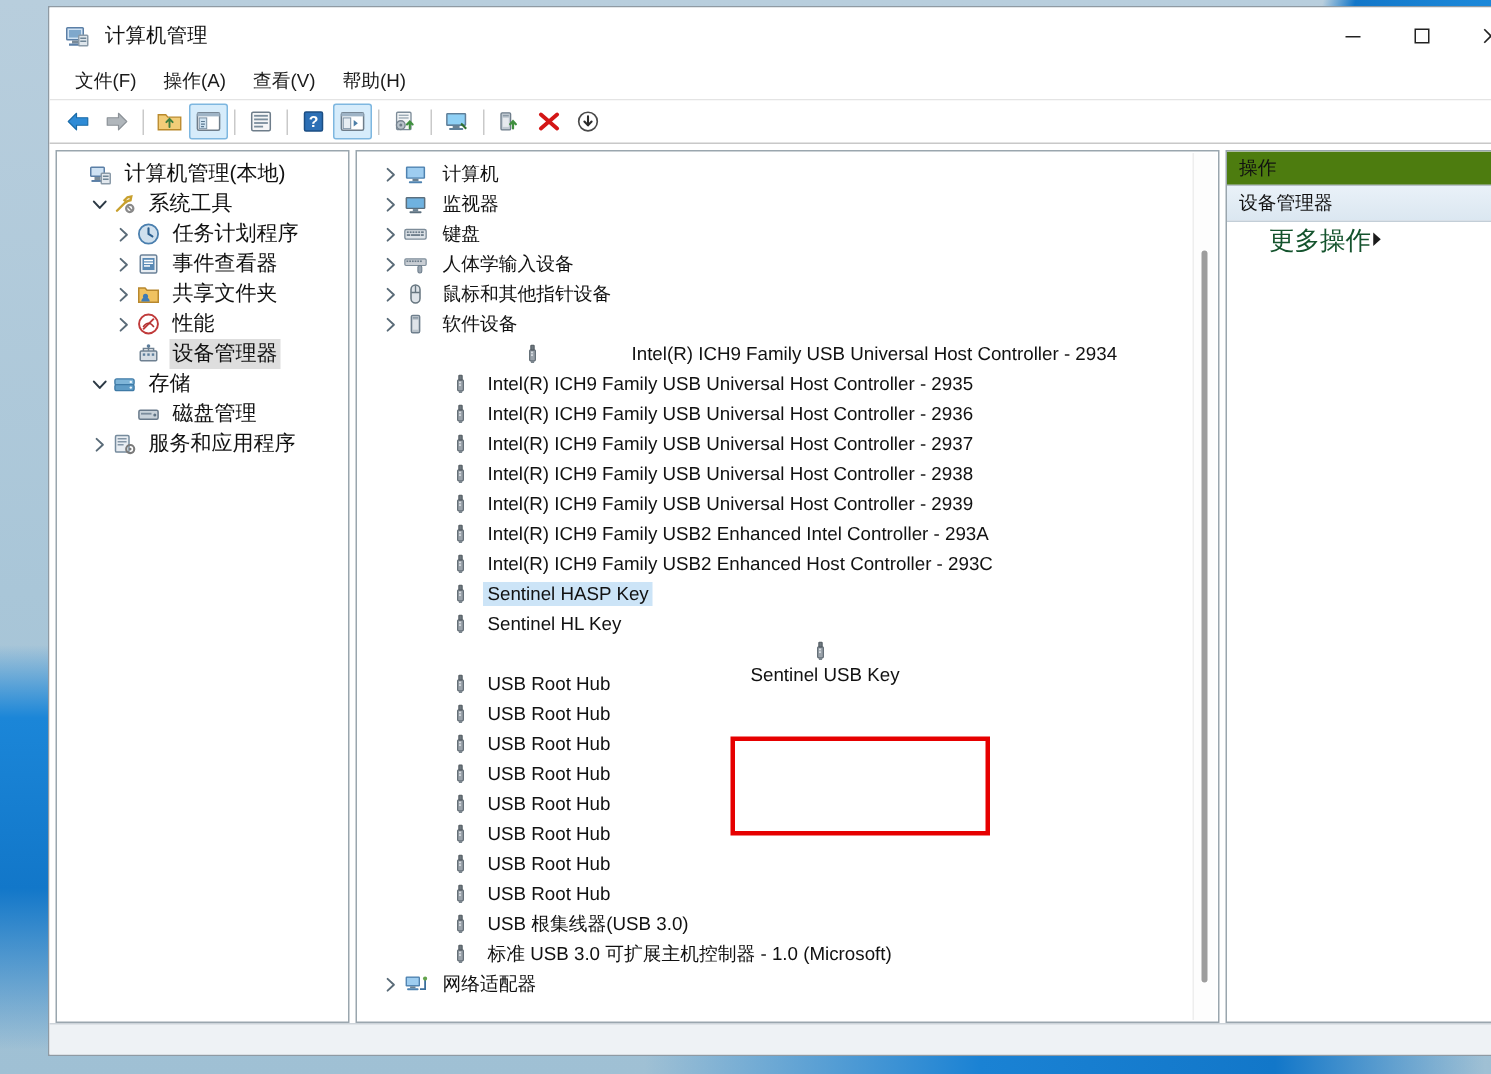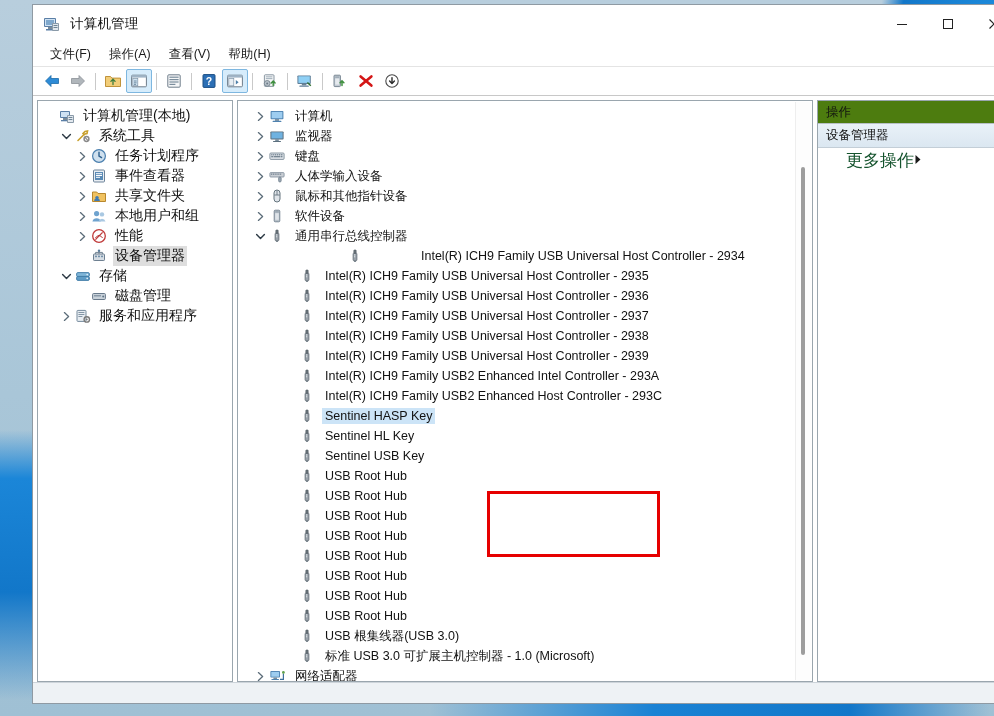--- a/index.html
+++ b/index.html
@@ -404,36 +404,20 @@
             <span class="label">共享文件夹</span>
           </div>
           <div class="row" style="padding-left: 36px;">
             <span class="chev">
               <svg width="9" height="11" viewBox="0 0 9 11">
                 <path d="M2.4 1.6 L6.6 5.5 L2.4 9.4" stroke="#5a6b78" stroke-width="1.3" fill="none" stroke-linecap="round" stroke-linejoin="round"></path>
               </svg>
             </span>
             <span class="node-icon">
               <svg width="16" height="16" viewBox="0 0 16 16">
-                <circle cx="5.6" cy="5.6" r="2.6" fill="#6fa3cf"></circle>
-                <path d="M1.4 13.4 a4.4 4.4 0 0 1 8.4 0 z" fill="#6fa3cf"></path>
-                <circle cx="11" cy="6.4" r="2.2" fill="#a9c8e2"></circle>
-                <path d="M7.6 13.4 a3.6 3.6 0 0 1 6.9 0 z" fill="#a9c8e2"></path>
-              </svg>
-            </span>
-            <span class="label">本地用户和组</span>
-          </div>
-          <div class="row" style="padding-left: 36px;">
-            <span class="chev">
-              <svg width="9" height="11" viewBox="0 0 9 11">
-                <path d="M2.4 1.6 L6.6 5.5 L2.4 9.4" stroke="#5a6b78" stroke-width="1.3" fill="none" stroke-linecap="round" stroke-linejoin="round"></path>
-              </svg>
-            </span>
-            <span class="node-icon">
-              <svg width="16" height="16" viewBox="0 0 16 16">
                 <circle cx="8" cy="8" r="6.3" fill="#ffffff" stroke="#c03a3a" stroke-width="1.3"></circle>
                 <path d="M4.4 11.6 L11.6 4.4" stroke="#c03a3a" stroke-width="1.3"></path>
                 <path d="M4.4 10 q3.6 -5 7.2 0" stroke="#b03030" stroke-width="1" fill="none"></path>
               </svg>
             </span>
             <span class="label">性能</span>
           </div>
           <div class="row selected-gray" style="padding-left: 36px;">
             <span class="chev"></span>
             <span class="node-icon">
@@ -596,37 +580,20 @@
             </span>
             <span class="node-icon">
               <svg width="16" height="16" viewBox="0 0 16 16">
                 <rect x="5.2" y="2.2" width="5.6" height="11.6" rx="1" fill="#b9c2ca" stroke="#6f7f8d" stroke-width="0.9"></rect>
                 <rect x="6.2" y="3.4" width="3.6" height="1" fill="#8b99a6"></rect>
                 <rect x="6.2" y="5.2" width="3.6" height="6.6" fill="#dfe4e9"></rect>
               </svg>
             </span>
             <span class="label">软件设备</span>
           </div>
-          <div class="crow" style="padding-left: 14px;">
-            <span class="chev">
-              <svg width="11" height="9" viewBox="0 0 11 9">
-                <path d="M1.6 2.4 L5.5 6.6 L9.4 2.4" stroke="#2d3a45" stroke-width="1.4" fill="none" stroke-linecap="round" stroke-linejoin="round"></path>
-              </svg>
-            </span>
-            <span class="node-icon">
-              <svg width="16" height="16" viewBox="0 0 16 16">
-                <rect x="6.1" y="5.2" width="3.8" height="7.4" rx="0.7" fill="#9aa2aa" stroke="#5f6a73" stroke-width="0.8"></rect>
-                <rect x="6.9" y="2.1" width="2.2" height="3.2" rx="0.4" fill="#6f7980" stroke="#4e575e" stroke-width="0.7"></rect>
-                <rect x="7.1" y="6.4" width="1.1" height="1.1" fill="#e4e8ec"></rect>
-                <rect x="7.1" y="8.2" width="1.1" height="1.1" fill="#e4e8ec"></rect>
-                <rect x="6.9" y="12.4" width="2.2" height="1.6" rx="0.4" fill="#7b858d"></rect>
-              </svg>
-            </span>
-            <span class="label">通用串行总线控制器</span>
-          </div>
           <div class="crow" style="padding-left: 44px; gap: 48px;">
             <span class="chev"></span>
             <span class="node-icon">
               <svg width="16" height="16" viewBox="0 0 16 16">
                 <rect x="6.1" y="5.2" width="3.8" height="7.4" rx="0.7" fill="#9aa2aa" stroke="#5f6a73" stroke-width="0.8"></rect>
                 <rect x="6.9" y="2.1" width="2.2" height="3.2" rx="0.4" fill="#6f7980" stroke="#4e575e" stroke-width="0.7"></rect>
                 <rect x="7.1" y="6.4" width="1.1" height="1.1" fill="#e4e8ec"></rect>
                 <rect x="7.1" y="8.2" width="1.1" height="1.1" fill="#e4e8ec"></rect>
                 <rect x="6.9" y="12.4" width="2.2" height="1.6" rx="0.4" fill="#7b858d"></rect>
               </svg>
@@ -743,21 +710,21 @@
               <svg width="16" height="16" viewBox="0 0 16 16">
                 <rect x="6.1" y="5.2" width="3.8" height="7.4" rx="0.7" fill="#9aa2aa" stroke="#5f6a73" stroke-width="0.8"></rect>
                 <rect x="6.9" y="2.1" width="2.2" height="3.2" rx="0.4" fill="#6f7980" stroke="#4e575e" stroke-width="0.7"></rect>
                 <rect x="7.1" y="6.4" width="1.1" height="1.1" fill="#e4e8ec"></rect>
                 <rect x="7.1" y="8.2" width="1.1" height="1.1" fill="#e4e8ec"></rect>
                 <rect x="6.9" y="12.4" width="2.2" height="1.6" rx="0.4" fill="#7b858d"></rect>
               </svg>
             </span>
             <span class="label">Sentinel HL Key</span>
           </div>
-          <div class="crow" style="padding-left: 44px;">
+          <div class="crow" style="padding-left: 44px; flex-direction: column;">
             <span class="chev"></span>
             <span class="node-icon">
               <svg width="16" height="16" viewBox="0 0 16 16">
                 <rect x="6.1" y="5.2" width="3.8" height="7.4" rx="0.7" fill="#9aa2aa" stroke="#5f6a73" stroke-width="0.8"></rect>
                 <rect x="6.9" y="2.1" width="2.2" height="3.2" rx="0.4" fill="#6f7980" stroke="#4e575e" stroke-width="0.7"></rect>
                 <rect x="7.1" y="6.4" width="1.1" height="1.1" fill="#e4e8ec"></rect>
                 <rect x="7.1" y="8.2" width="1.1" height="1.1" fill="#e4e8ec"></rect>
                 <rect x="6.9" y="12.4" width="2.2" height="1.6" rx="0.4" fill="#7b858d"></rect>
               </svg>
             </span>

